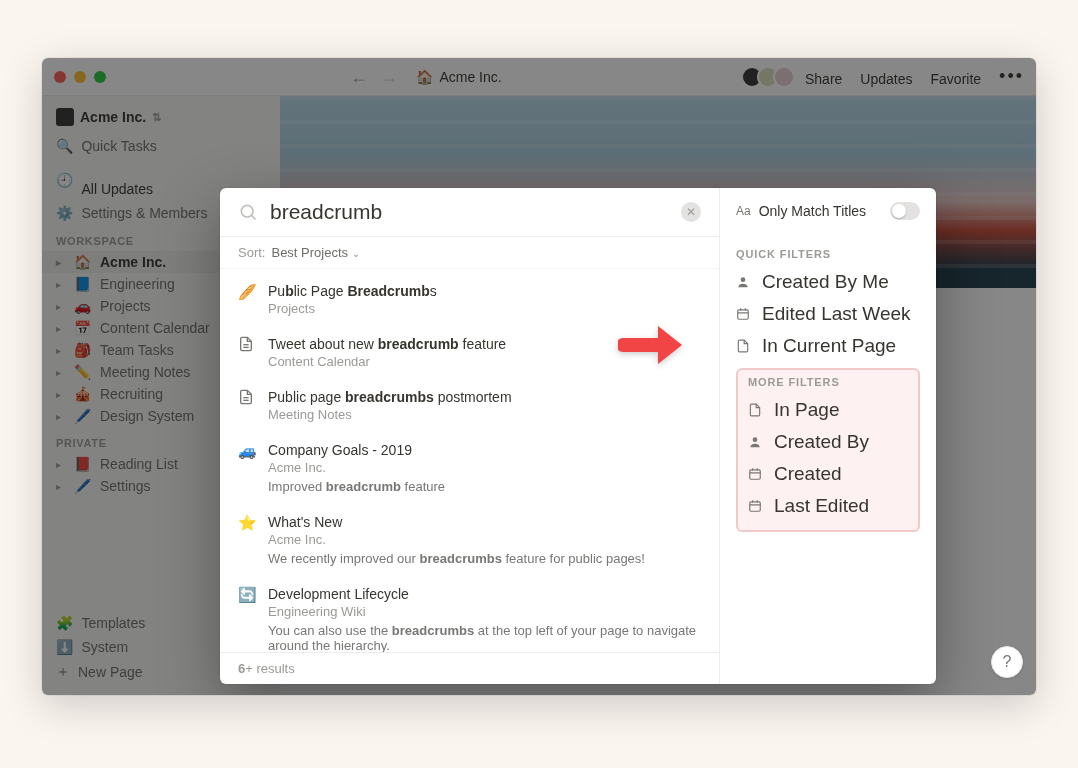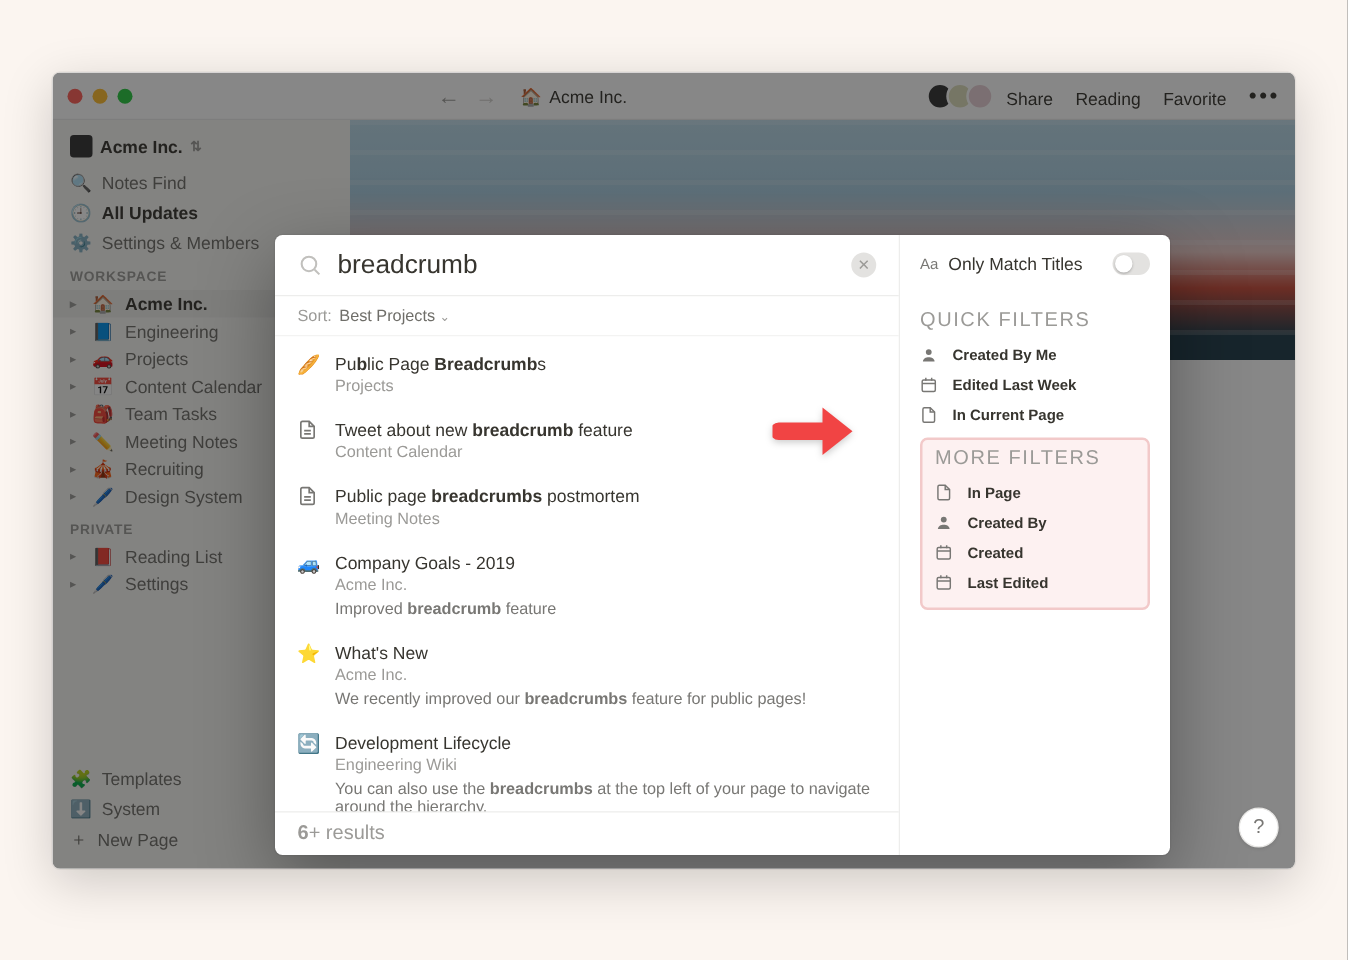--- a/index.html
+++ b/index.html
@@ -111,30 +111,30 @@
   .res {
     display:flex; gap:12px; padding:10px 18px; cursor:pointer;
   }
   .res .ic { width:18px; text-align:center; font-size:15px; color:#787774;}
   .res .body { flex:1; font-size:14px; }
   .res .title { color:#37352f; }
   .res .title b { font-weight:700; }
   .res .sub { color:#9b9a97; font-size:13px; margin-top:2px;}
   .res .snippet { color:#787774; font-size:13px; margin-top:4px;}
 
-  .m-footer { border-top:1px solid #ededec; padding:8px 18px; font-size:16px; color:#9b9a97;}
+  .m-footer { border-top:1px solid #ededec; padding:8px 18px; font-size:13px; color:#9b9a97;}
 
   
   .filter-top { display:flex; align-items:center; justify-content:space-between; margin-bottom:28px;}
   .filter-top .lbl { display:flex;align-items:center;gap:8px;color:#37352f;font-size:14px;}
   .Aa { font-size:12px; color:#787774;}
   .toggle { width:30px;height:18px;background:#e3e2e0;border-radius:10px;position:relative;cursor:pointer;}
   .toggle::after { content:"";width:14px;height:14px;background:#fff;border-radius:50%;position:absolute;top:2px;left:2px;box-shadow:0 1px 2px rgba(0,0,0,.25);}
-  .filt-head { font-size:16px; letter-spacing:.08em; color:#9b9a97; font-weight:400; margin:10px 0 6px;}
-  .filt-item { display:flex;align-items:center;gap:10px;padding:5px 0;color:#37352f;font-size:12px;cursor:pointer;font-weight:bold;}
+  .filt-head { font-size:11px; letter-spacing:.08em; color:#9b9a97; font-weight:700; margin:10px 0 6px;}
+  .filt-item { display:flex;align-items:center;gap:10px;padding:5px 0;color:#37352f;font-size:19px;cursor:pointer;}
   .filt-item .fi { width:16px;text-align:center;color:#787774;font-size:13px;}
   .more-box { border:2px solid #f2c9c9; background:#fdf1f1; border-radius:6px; padding:6px 10px 8px; margin-top:6px;}
 
   
   .callout-arrow {
     position:absolute; left: 618px; top: 320px; z-index: 30;
     color:#f14444;
     filter: drop-shadow(0 2px 3px rgba(0,0,0,.2));
   }
 
@@ -168,41 +168,41 @@
       <span>Acme Inc.</span>
     </div>
     <div class="spacer"></div>
     <div class="avatars">
       <div class="av"></div>
       <div class="av"></div>
       <div class="av"></div>
     </div>
     <div class="head-actions">
       <span>Share</span>
-      <span>Reading</span>
+      <span>Updates</span>
       <span>Favorite</span>
       <span class="ellipsis">•••</span>
     </div>
   </div>
 
   <div class="body-area">
 
     <div class="sidebar">
       <div class="ws-switch">
         <div class="cube"></div>
         <span>Acme Inc.</span>
         <span style="color:#9b9a97;font-size:11px;">⇅</span>
       </div>
       <div class="side-item">
         <span>🔍</span>
-        <span>Notes Find</span>
+        <span>Quick Tasks</span>
       </div>
       <div class="side-item sel">
         <span>🕘</span>
-        <span style="font-weight:700;">All Updates</span>
+        <span style="font-weight:400;margin-top:19px;">All Updates</span>
       </div>
       <div class="side-item">
         <span>⚙️</span>
         <span>Settings &amp; Members</span>
       </div>
 
       <div class="side-head">WORKSPACE</div>
       <div id="ws-items">
           <div class="tree-item sel">
             <span class="tri">▸</span>

